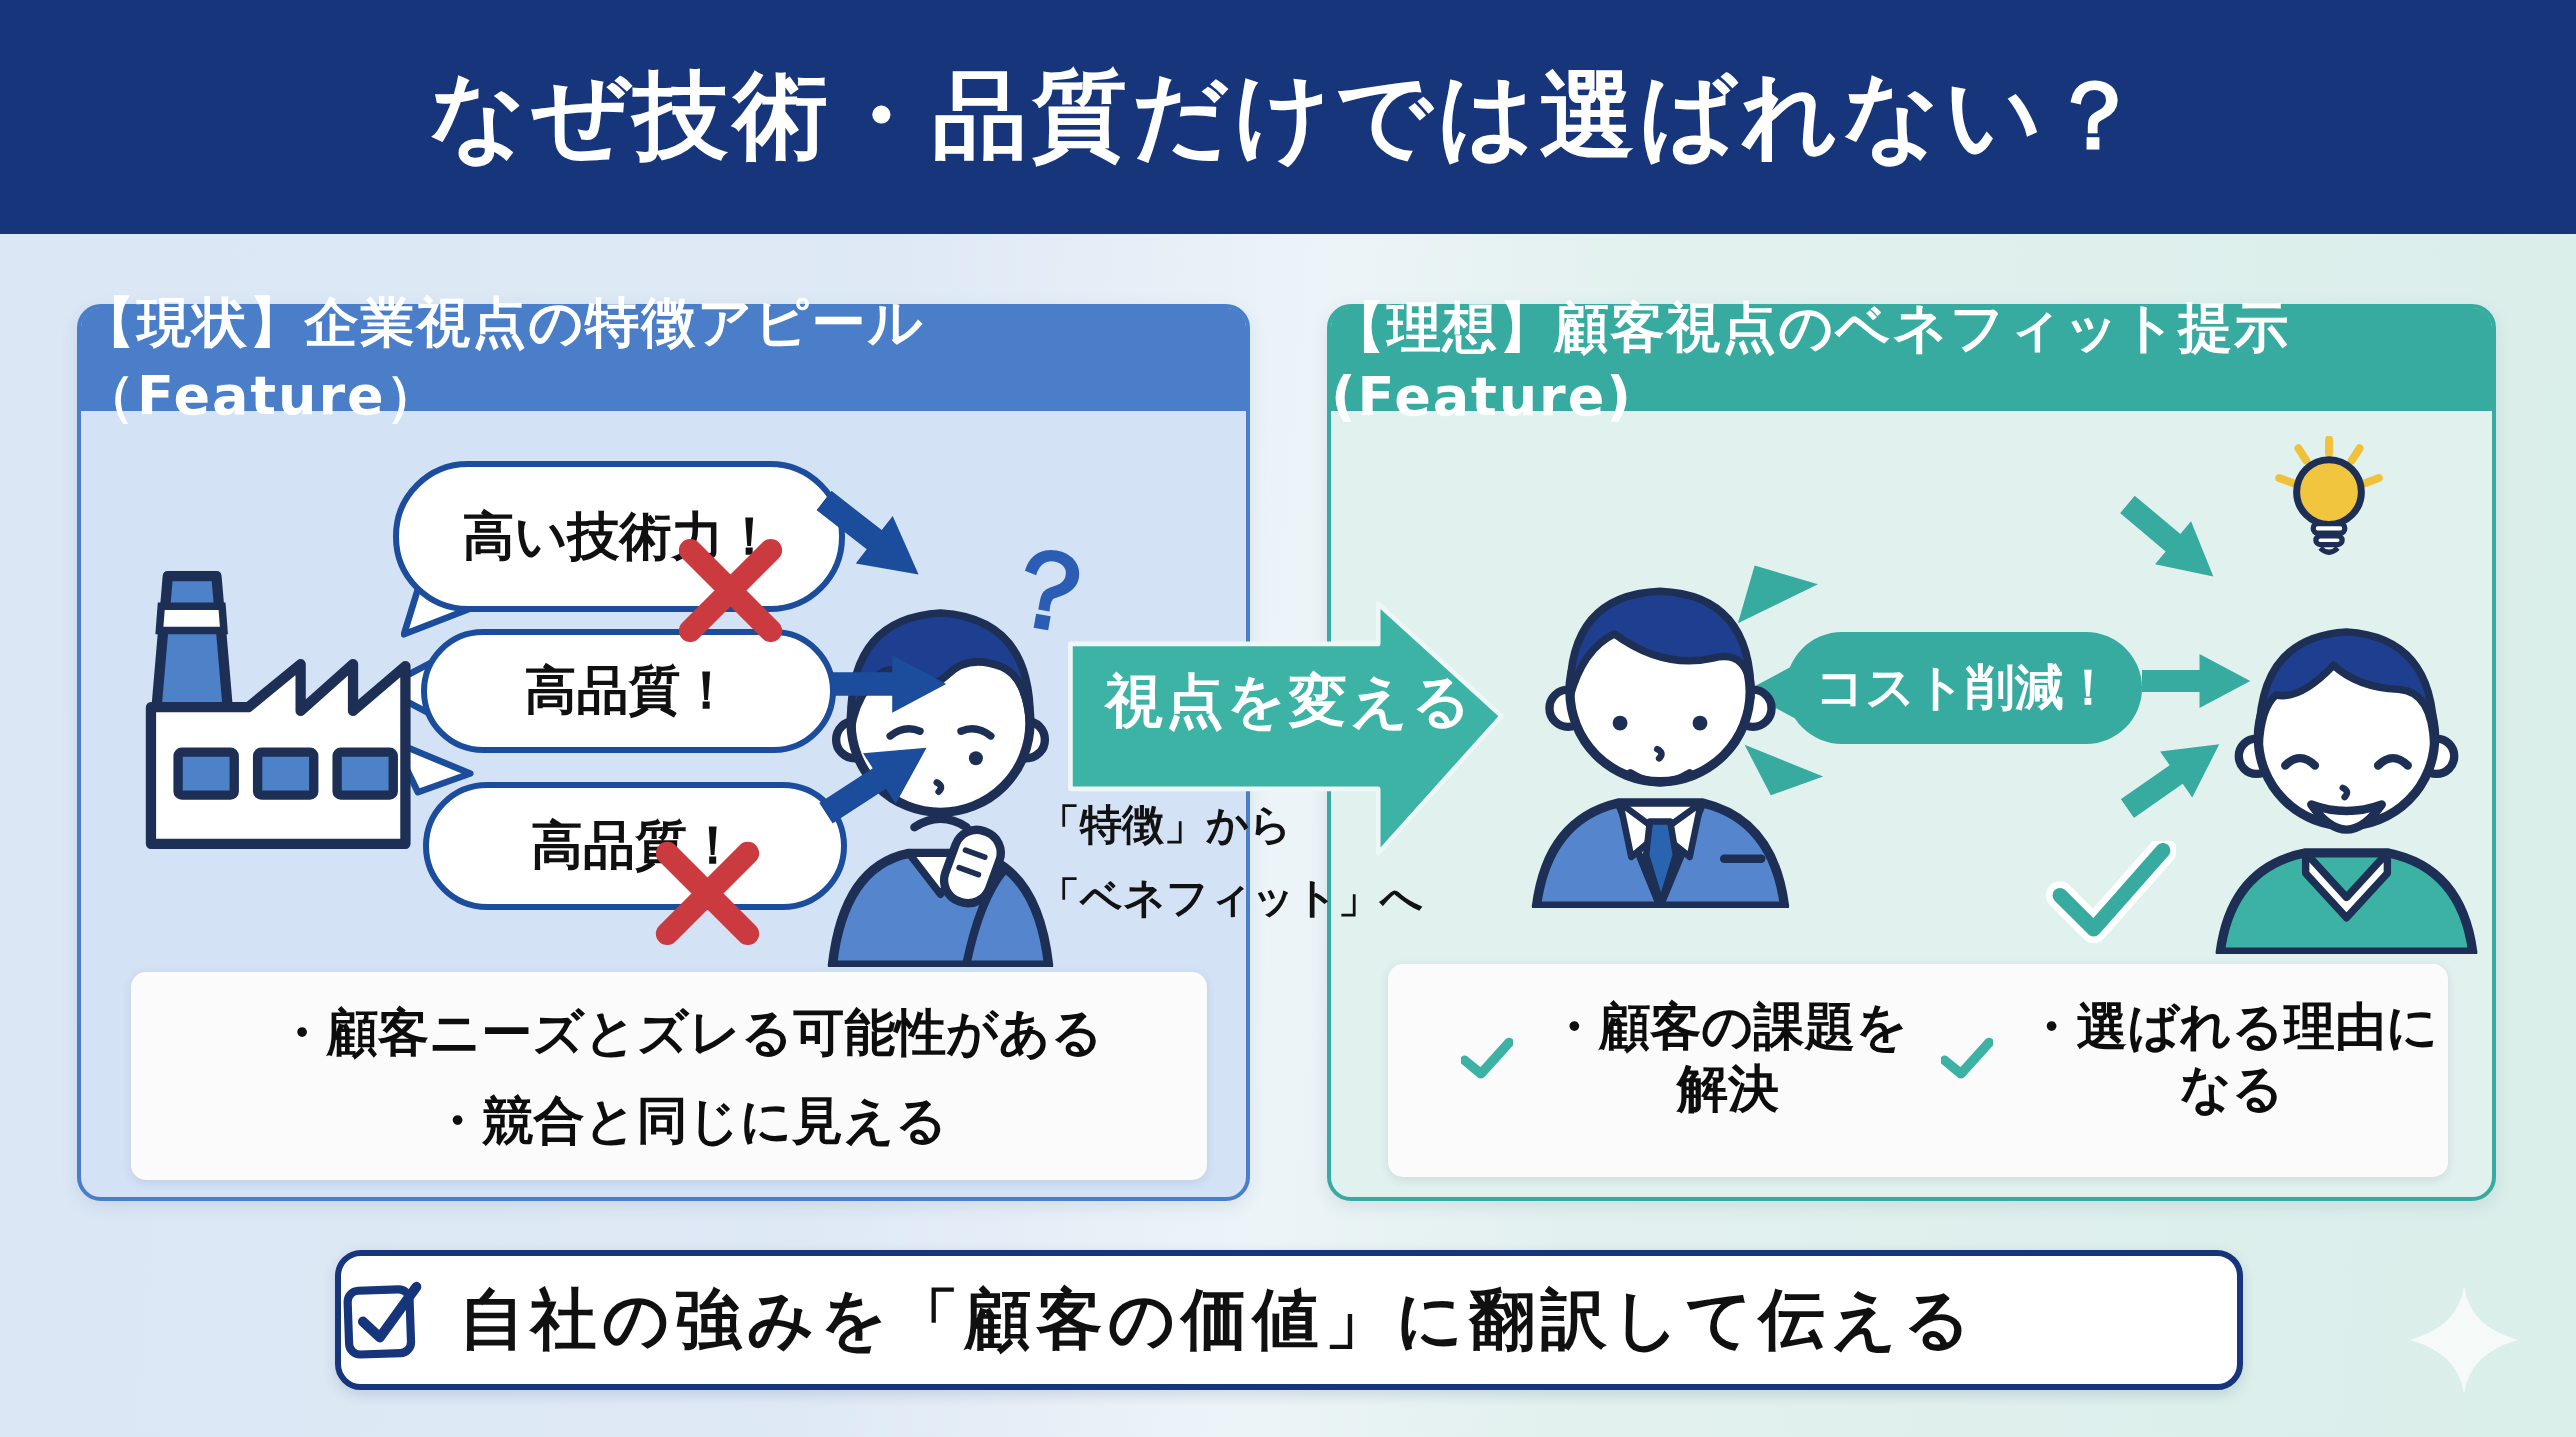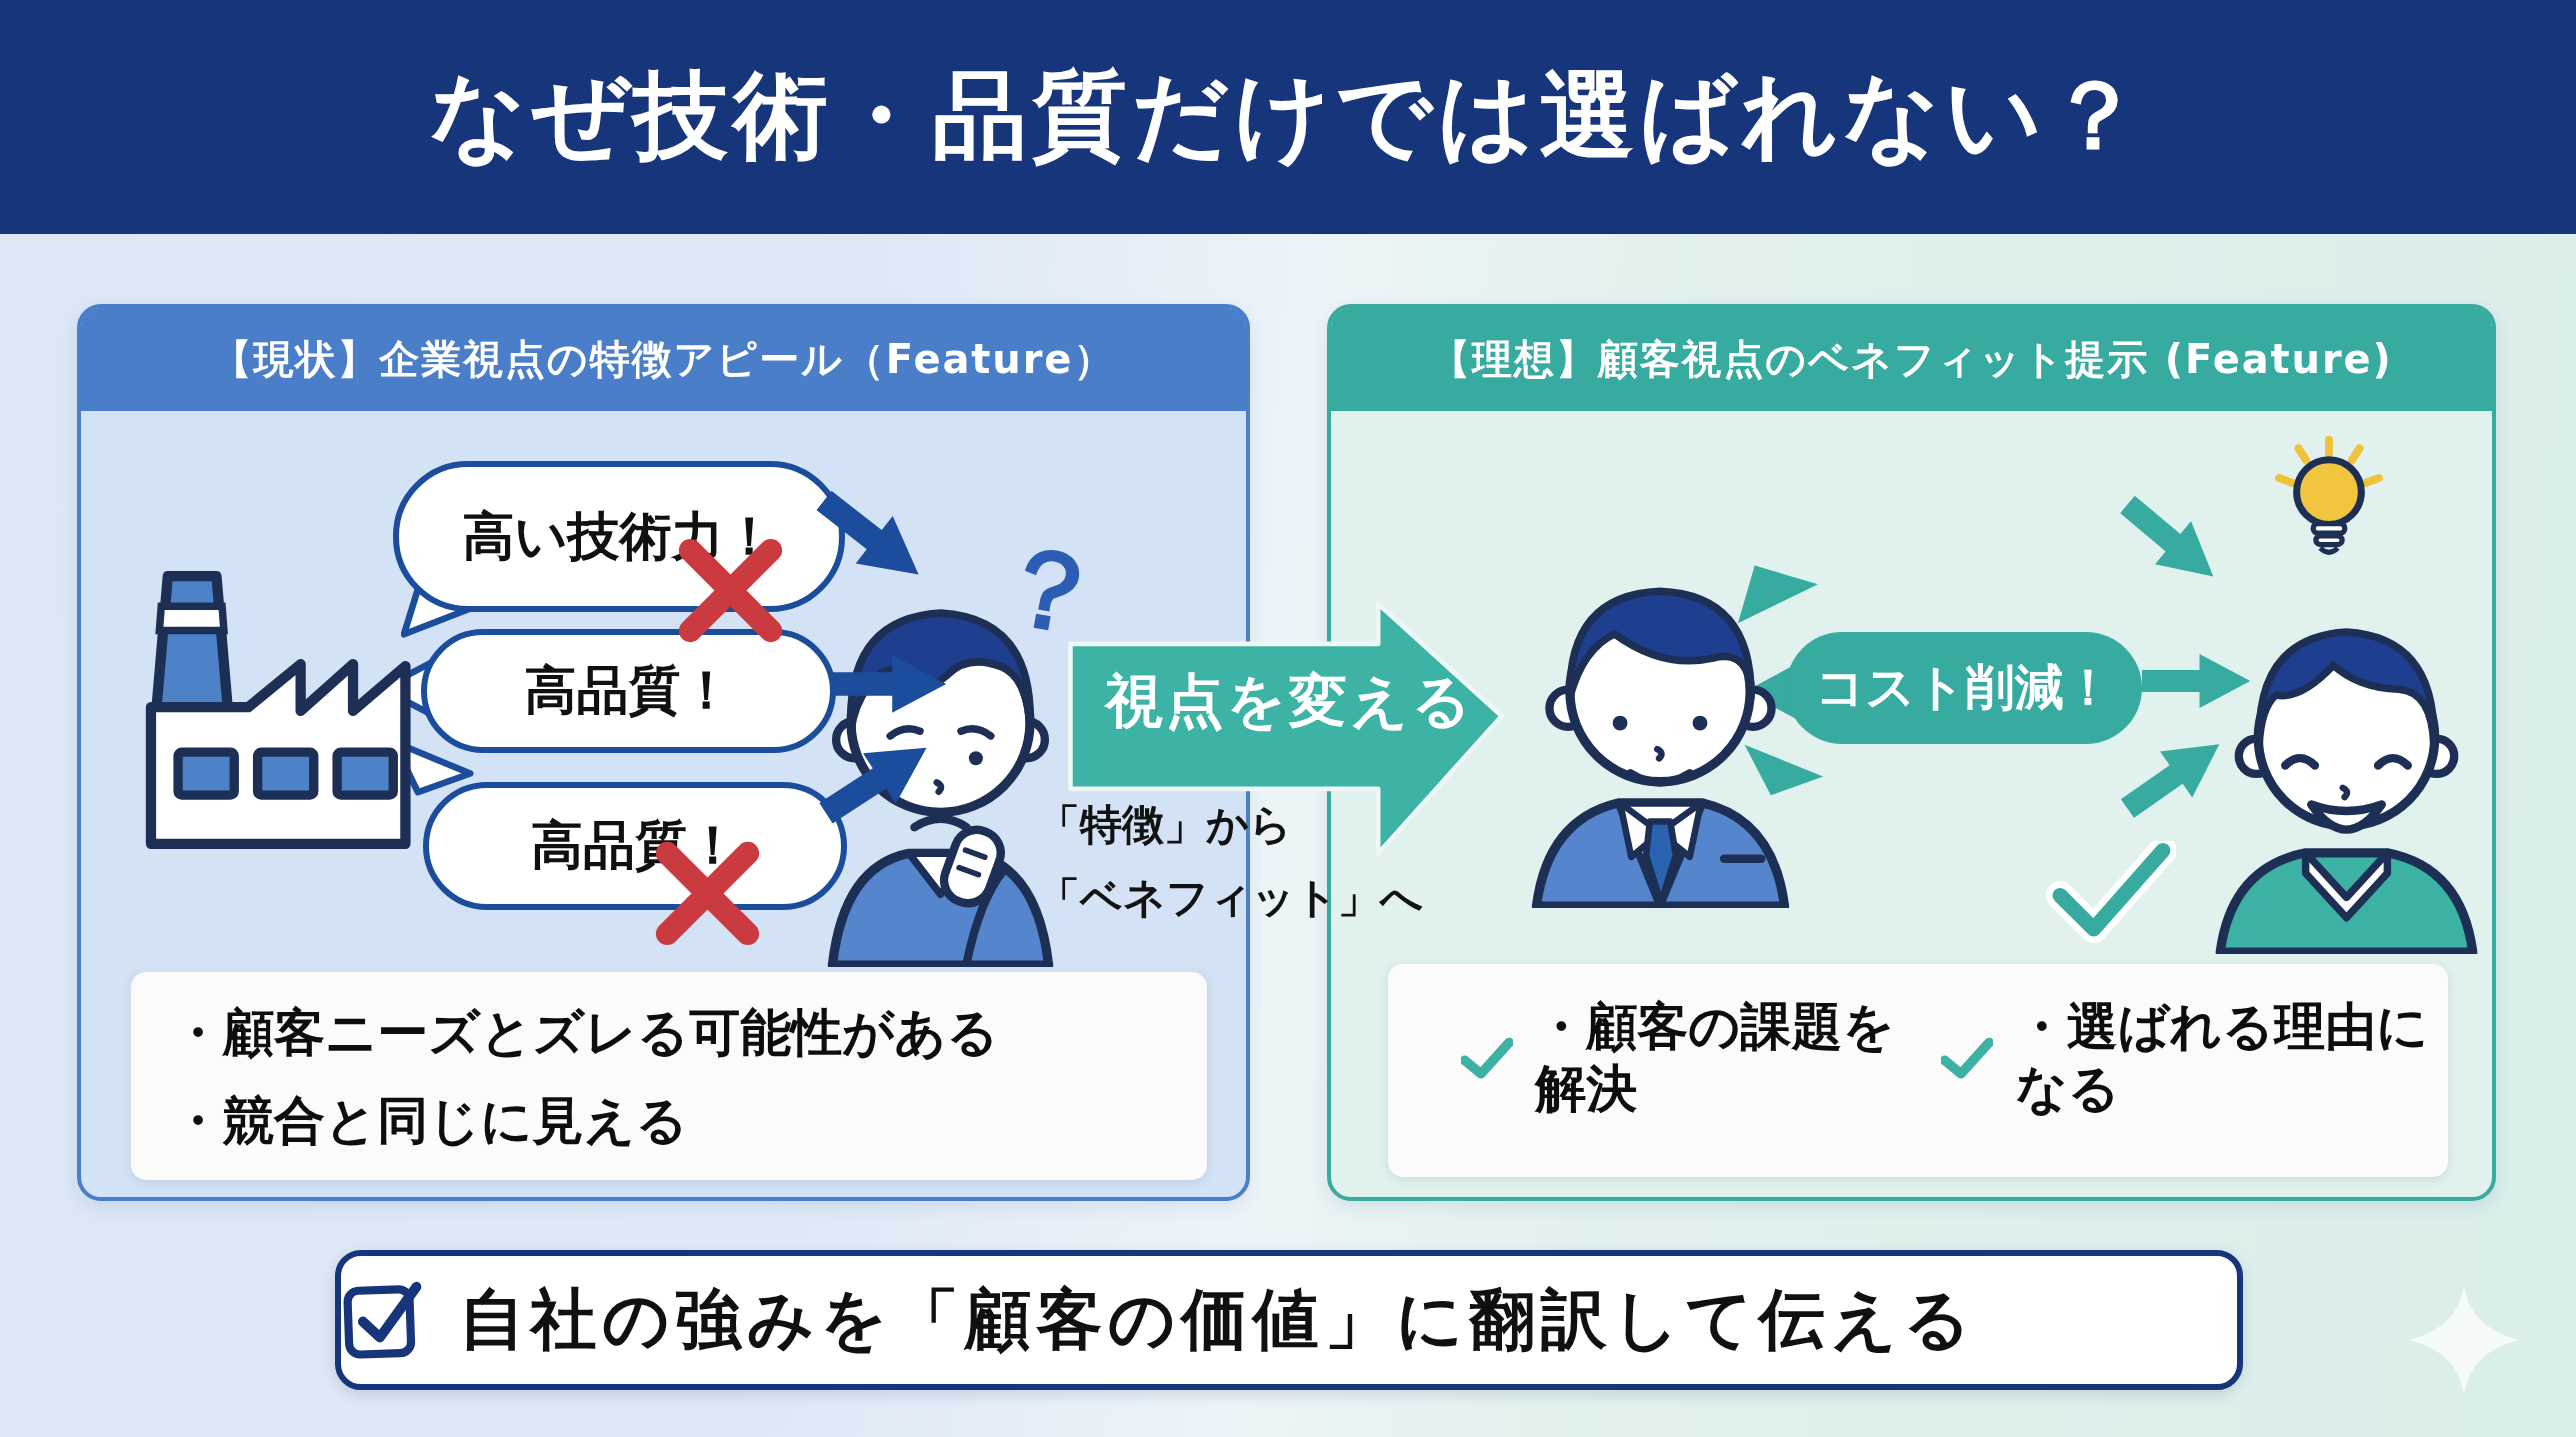--- a/index.html
+++ b/index.html
@@ -9,31 +9,31 @@
   .abs{position:absolute;}
   
   .top-banner{left:0;top:0;width:2576px;height:234px;background:#17357a;}
   .title{left:0;top:0;width:2576px;height:234px;display:flex;align-items:center;justify-content:center;
          color:#ffffff;font-size:95px;font-weight:800;letter-spacing:4.7px;}
   
   .panel{border-radius:24px;box-shadow:0 5.6px 17px rgba(40,70,120,.10);}
   .panel-left{left:77px;top:304px;width:1165px;height:889px;background:#d3e2f5;border:4.7px solid #4a7ec8;}
   .panel-right{left:1327px;top:304px;width:1161px;height:889px;background:#e0f1ee;border:4.7px solid #38aba0;}
   .panel-header{left:0;top:0;width:100%;height:103px;border-radius:19px 19px 0 0;display:flex;align-items:center;justify-content:center;
-                color:#fff;font-size:40px;font-weight:800;letter-spacing:1.9px;}
+                color:#fff;font-size:54px;font-weight:800;letter-spacing:1.9px;}
   .panel-header.blue{background:#4a7ec8;}
   .panel-header.teal{background:#38aba0;}
   
   .bubble{display:flex;align-items:center;justify-content:center;font-weight:800;color:#101010;}
   .bubble.white{background:#fff;border:6.6px solid #1c4d9c;border-radius:75px;font-size:52px;z-index:2;}
   .bubble.teal{background:#38aba0;border-radius:66px;color:#fff;font-size:49px;z-index:2;}
   .tail{z-index:1;}
   
   .summary-box{background:#fbfbfb;border-radius:15px;box-shadow:0 2.8px 9.4px rgba(60,80,110,.12);}
-  .summary-text{font-size:51px;font-weight:800;color:#0d0d0d;line-height:88px;}
+  .summary-text{font-size:51px;font-weight:800;color:#0d0d0d;line-height:88px;text-align:center;}
   .check-row{display:flex;align-items:center;gap:22.5px;}
   
   .arrow-label{color:#fff;font-size:58px;font-weight:800;letter-spacing:2.8px;z-index:6;}
   .arrow-sub{font-size:42px;font-weight:800;color:#121212;line-height:73px;z-index:6;}
   
   .footer-banner{left:335px;top:1250px;width:1908px;height:140px;background:#ffffff;border:6.6px solid #17357a;
                  border-radius:26px;display:flex;align-items:center;box-sizing:border-box;gap:36px;
                  box-shadow:0 4.7px 13px rgba(30,55,110,.15);}
   .footer-text{font-size:66px;font-weight:800;color:#101010;letter-spacing:5.6px;white-space:nowrap;}
   .qmark{font-size:110px;font-weight:800;color:#2a5db3;transform:rotate(10deg);z-index:3;}

